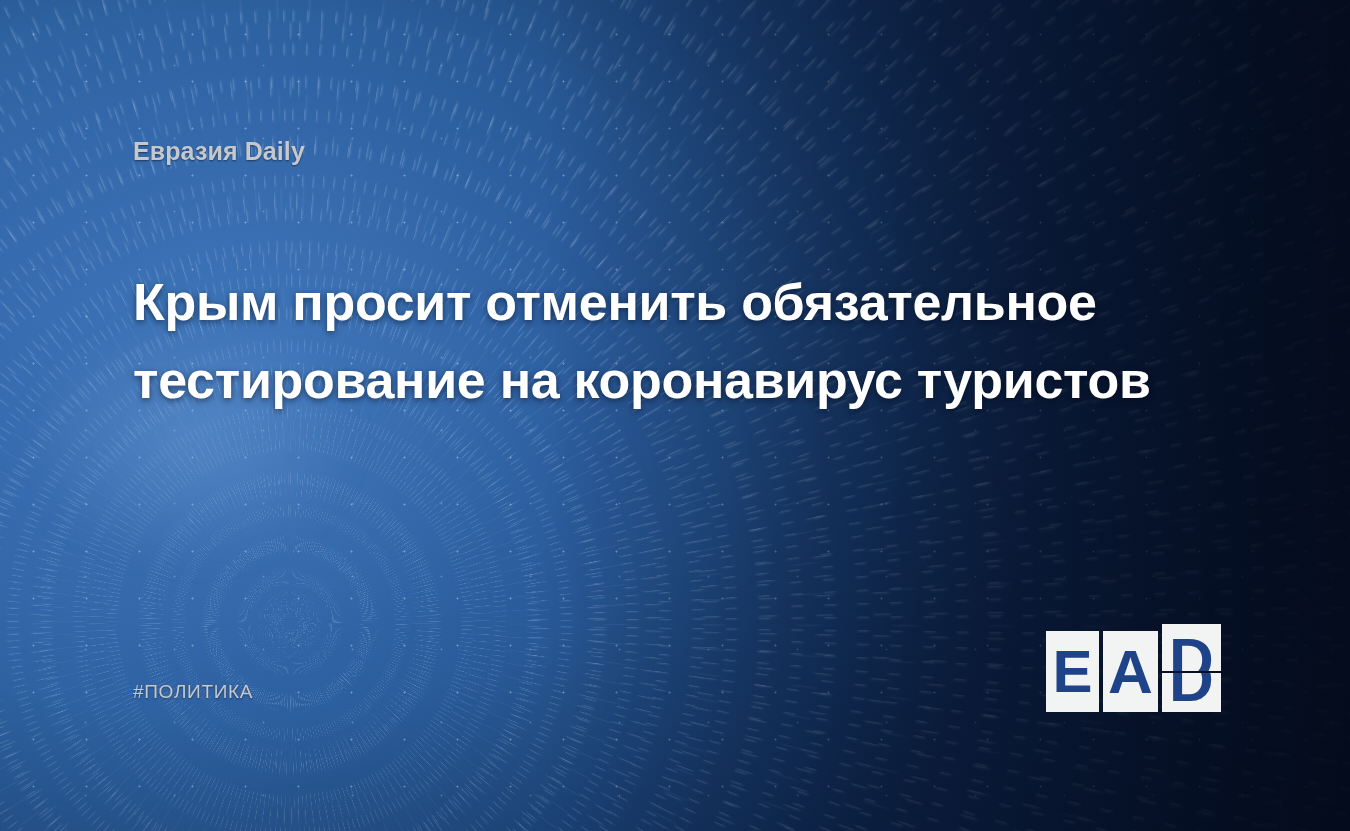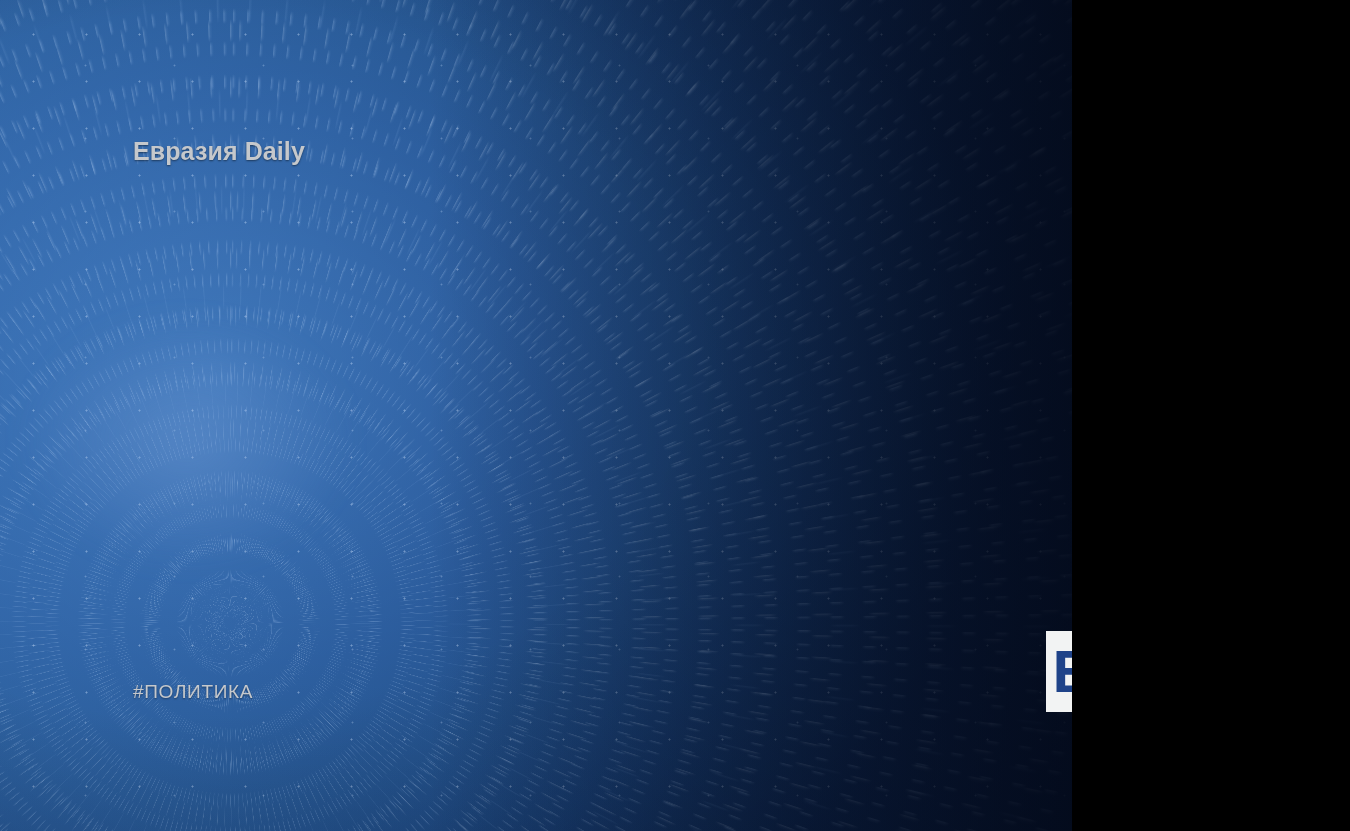--- a/index.html
+++ b/index.html
@@ -6,21 +6,21 @@
     margin: 0;
     padding: 0;
     background: #000;
   }
   body {
     font-family: "Liberation Sans", sans-serif;
   }
 
   .card {
     position: relative;
-    width: 1072px;
+    width: 1350px;
     height: 831px;
     overflow: hidden;
     background: #0b1f4d;
     isolation: isolate;
   }
 
   
   .bg-base {
     position: absolute;
     inset: 0;
@@ -243,20 +243,21 @@
   <div class="trails t2"></div>
   <div class="trails t3"></div>
   <div class="speckle"></div>
   <div class="soft-glow"></div>
   <div class="bg-vignette"></div>
 
   <div class="content">
 
     <div class="brand">Евразия Daily</div>
 
+    <h1 class="headline">Крым просит отменить обязательное тестирование на коронавирус туристов</h1>
 
     <div class="tag">#ПОЛИТИКА</div>
 
     <div class="logo">
       <div class="logo-tile tile-e">
         <span>E</span>
       </div>
       <div class="logo-tile tile-a">
         <span>A</span>
       </div>

